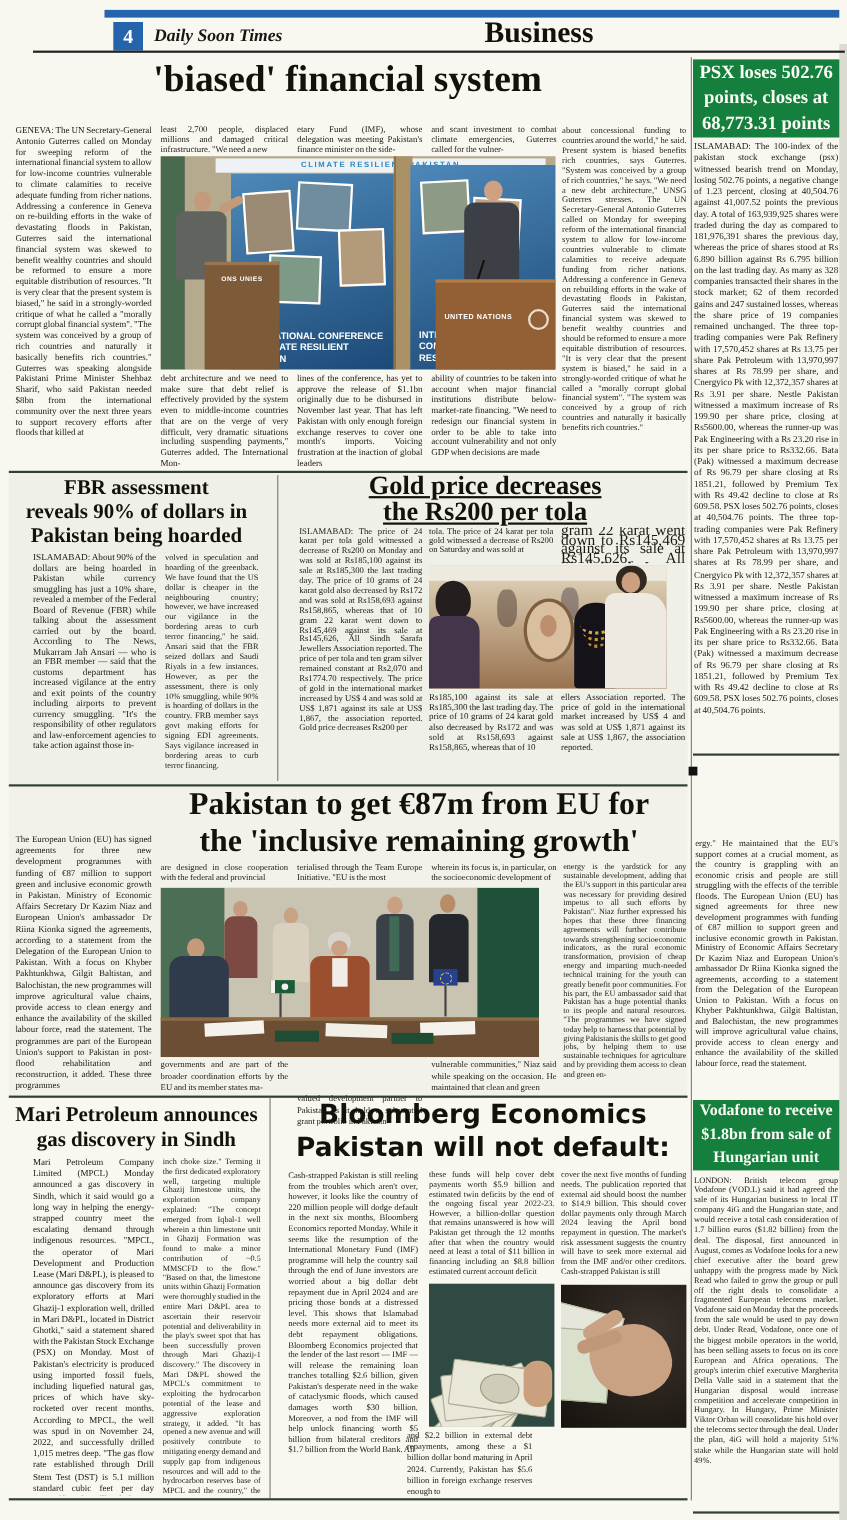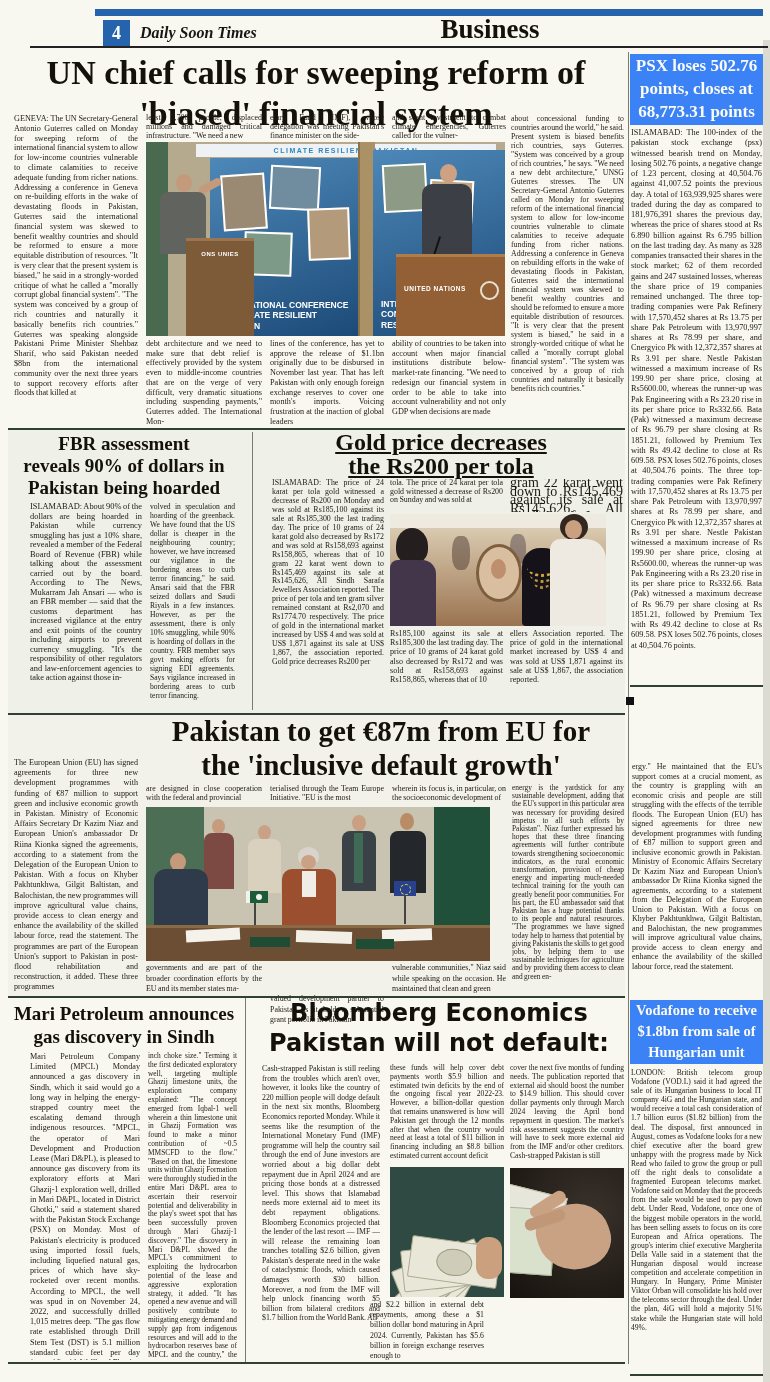--- a/index.html
+++ b/index.html
@@ -1,21 +1,21 @@
 <!DOCTYPE html>
 <html><head>
 <meta charset="utf-8">
 <style>
   html,body{margin:0;padding:0;background:#d8d8d2;}
   .page{position:relative;width:770px;height:1382px;background:#f8f7f0;font-family:"Liberation Serif",serif;overflow:hidden;margin:0 auto;}
   .abs{position:absolute;}
   .tint{position:absolute;}
   .col{position:absolute;text-align:justify;color:#1e1a13;overflow:hidden;word-spacing:-0.4px;}
   .hl{position:absolute;text-align:center;font-weight:bold;color:#14110c;}
-  .box{position:absolute;background:#3b82f6;color:#fbfbf6;font-weight:bold;text-align:center;overflow:hidden;}
+  .box{position:absolute;background:#15803d;color:#fbfbf6;font-weight:bold;text-align:center;overflow:hidden;}
   .hr{position:absolute;background:#32402f;height:2px;}
   .hr2{position:absolute;background:#222;height:1.5px;}
   .vr{position:absolute;background:#777c70;width:1px;}
   .photo{position:absolute;overflow:hidden;}
   .bill{position:absolute;width:88px;height:40px;background:#e9e7d8;border:1px solid #aeab92;border-radius:2px;transform-origin:100% 100%;}
   .bill::after{content:"";position:absolute;left:30%;top:18%;width:38%;height:62%;border-radius:50%;background:#cfcdb9;border:1px solid #9a987f;}
   .bantxt{position:absolute;color:#fff;font-family:"Liberation Sans",sans-serif;font-weight:bold;}
 </style>
 </head>
 <body>
@@ -28,21 +28,20 @@
 
   <div class="abs" style="left:95px;top:9px;width:668px;height:7px;background:#2563ac;"></div>
   <div class="abs" style="left:103px;top:20px;width:27px;height:26px;background:#2563ac;color:#fff;font-weight:bold;font-size:18px;line-height:26px;text-align:center;">4</div>
   <div class="abs" style="left:140px;top:24px;font-weight:bold;font-size:16px;color:#181512;font-style:italic;">Daily Soon Times</div>
   <div class="abs" style="left:380px;top:14px;width:220px;text-align:center;font-weight:bold;font-size:27px;color:#141109;">Business</div>
   <div class="hr2" style="left:30px;top:46px;width:738px;"></div>
 
   <div class="vr" style="left:628px;top:52px;height:1312px;"></div>
 
   <div class="hl" style="left:8px;top:52px;width:616px;font-size:34px;line-height:41px;">
-    <div>UN chief calls for sweeping reform of</div>
     <div>'biased' financial system</div>
   </div>
   <div class="col" style="left:14px;top:114px;width:124px;height:312px;font-size:8.2px;line-height:9.8px;">GENEVA: The UN Secretary-General Antonio Guterres called on Monday for sweeping reform of the international financial system to allow for low-income countries vulnerable to climate calamities to receive adequate funding from richer nations. Addressing a conference in Geneva on re-building efforts in the wake of devastating floods in Pakistan, Guterres said the international financial system was skewed to benefit wealthy countries and should be reformed to ensure a more equitable distribution of resources. "It is very clear that the present system is biased," he said in a strongly-worded critique of what he called a "morally corrupt global financial system". "The system was conceived by a group of rich countries and naturally it basically benefits rich countries." Guterres was speaking alongside Pakistani Prime Minister Shehbaz Sharif, who said Pakistan needed $8bn from the international community over the next three years to support recovery efforts after floods that killed at</div>
   <div class="col" style="left:146px;top:114px;width:116px;height:27px;font-size:8px;line-height:8.9px;">least 2,700 people, displaced millions and damaged critical infrastructure. "We need a new</div>
   <div class="col" style="left:270px;top:114px;width:114px;height:27px;font-size:8px;line-height:8.9px;">etary Fund (IMF), whose delegation was meeting Pakistan's finance minister on the side-</div>
   <div class="col" style="left:392px;top:114px;width:114px;height:27px;font-size:8px;line-height:8.9px;">and scant investment to combat climate emergencies, Guterres called for the vulner-</div>
 
   <div class="photo" style="left:146px;top:142px;width:359px;height:194px;background:#b6aa8e;">
     <div class="abs" style="left:0;top:0;width:22px;height:194px;background:#4a6a50;"></div>
     <div class="abs" style="left:50px;top:2px;width:300px;height:13px;background:#eef2f4;color:#2f86c0;font-family:'Liberation Sans',sans-serif;font-weight:bold;font-size:7px;line-height:13px;text-align:center;letter-spacing:1.5px;">CLIMATE RESILIENT PAKISTAN</div>
@@ -100,21 +99,21 @@
   <div class="col" style="left:30px;top:502px;width:112px;height:210px;font-size:8.4px;line-height:9.5px;">ISLAMABAD: About 90% of the dollars are being hoarded in Pakistan while currency smuggling has just a 10% share, revealed a member of the Federal Board of Revenue (FBR) while talking about the assessment carried out by the board.  According to The News, Mukarram Jah Ansari — who is an FBR member — said that the customs department has increased vigilance at the entry and exit points of the country including airports to prevent currency smuggling. "It's the responsibility of other regulators and law-enforcement agencies to take action against those in-</div>
   <div class="col" style="left:150px;top:502px;width:85px;height:210px;font-size:7.6px;line-height:9px;">volved in speculation and hoarding of the greenback. We have found that the US dollar is cheaper in the neighbouring country; however, we have increased our vigilance in the bordering areas to curb terror financing," he said. Ansari said that the FBR seized dollars and Saudi Riyals in a few instances. However, as per the assessment, there is only 10% smuggling, while 90% is hoarding of dollars in the country. FRB member says govt making efforts for signing EDI agreements. Says vigilance increased in bordering areas to curb terror financing.</div>
 
   <div class="vr" style="left:252px;top:432px;height:278px;"></div>
 
   <div class="hl" style="left:262px;top:430px;width:358px;font-size:24px;line-height:24px;text-decoration:underline;">
     <div>Gold price decreases</div>
     <div>the Rs200 per tola</div>
   </div>
   <div class="col" style="left:272px;top:479px;width:112px;height:233px;font-size:7.9px;line-height:8.95px;">ISLAMABAD: The price of 24 karat per tola gold witnessed a decrease of Rs200 on Monday and was sold at Rs185,100 against its sale at Rs185,300 the last trading day. The price of 10 grams of 24 karat gold also decreased by Rs172 and was sold at Rs158,693 against Rs158,865, whereas that of 10 gram 22 karat went down to Rs145,469 against its sale at Rs145,626, All Sindh Sarafa Jewellers Association reported. The price of per tola and ten gram silver remained constant at Rs2,070 and Rs1774.70 respectively. The price of gold in the international market increased by US$ 4 and was sold at US$ 1,871 against its sale at US$ 1,867, the association reported. Gold price decreases Rs200 per</div>
-  <div class="col" style="left:390px;top:479px;width:113px;height:33px;font-size:7.9px;line-height:8.6px;">tola. The price of 24 karat per tola gold witnessed a decrease of Rs200 on Sunday and was sold at</div>
+  <div class="col" style="left:390px;top:479px;width:113px;height:33px;font-size:7.9px;line-height:8.6px;">tola. The price of 24 karat per tola gold witnessed a decrease of Rs200 on Saturday and was sold at</div>
   <div class="col" style="left:510px;top:479px;width:113px;height:33px;font-size:14px;line-height:8.6px;">gram 22 karat went down to Rs145,469 against its sale at Rs145,626, All Sindh Sarafa Jew-</div>
 
   <div class="photo" style="left:390px;top:514px;width:216px;height:112px;background:linear-gradient(#e3d7bd,#9a7350);">
     <div class="abs" style="left:0;top:0;width:216px;height:14px;background:#efeae0;border-bottom:1px solid #d3cbb8;"></div>
     <div class="abs" style="left:62px;top:22px;width:18px;height:34px;background:rgba(88,68,58,.55);border-radius:40%;"></div>
     <div class="abs" style="left:120px;top:20px;width:16px;height:30px;background:rgba(70,60,70,.45);border-radius:40%;"></div>
     <div class="abs" style="left:6px;top:14px;width:32px;height:36px;background:#241f1e;border-radius:50% 50% 42% 42%;"></div>
     <div class="abs" style="left:0;top:46px;width:46px;height:66px;background:#43364a;border-radius:8px 14px 0 0;"></div>
     <div class="abs" style="left:86px;top:30px;width:40px;height:52px;border-radius:50%;border:3px solid #7d5f3f;background:#d9bf9f;">
       <div class="abs" style="left:12px;top:12px;width:15px;height:20px;background:#bd8f6e;border-radius:50%;"></div>
@@ -129,21 +128,21 @@
     <div class="abs" style="left:160px;top:25px;width:56px;height:87px;background:#eee9e1;border-radius:10px 20px 0 0;"></div>
   </div>
 
   <div class="col" style="left:390px;top:629px;width:113px;height:83px;font-size:8.1px;line-height:9.2px;">Rs185,100 against its sale at Rs185,300 the last trading day. The price of 10 grams of 24 karat gold also decreased by Rs172 and was sold at Rs158,693 against Rs158,865, whereas that of 10</div>
   <div class="col" style="left:510px;top:629px;width:113px;height:83px;font-size:8.1px;line-height:9.2px;">ellers Association reported. The price of gold in the international market increased by US$ 4 and was sold at US$ 1,871 against its sale at US$ 1,867, the association reported.</div>
 
   <div class="hr" style="left:8px;top:713px;width:617px;"></div>
 
   <div class="hl" style="left:142px;top:714px;width:478px;font-size:29px;line-height:34px;">
     <div>Pakistan to get €87m from EU for</div>
-    <div>the 'inclusive default growth'</div>
+    <div>the 'inclusive remaining growth'</div>
   </div>
   <div class="col" style="left:14px;top:758px;width:124px;height:240px;font-size:8.1px;line-height:10.2px;">The European Union (EU) has signed agreements for three new development programmes with funding of €87 million to support green and inclusive economic growth in Pakistan. Ministry of Economic Affairs Secretary Dr Kazim Niaz and European Union's ambassador Dr Riina Kionka signed the agreements, according to a statement from the Delegation of the European Union to Pakistan. With a focus on Khyber Pakhtunkhwa, Gilgit Baltistan, and Balochistan, the new programmes will improve agricultural value chains, provide access to clean energy and enhance the availability of the skilled labour force, read the statement. The programmes are part of the European Union's support to Pakistan in post-flood rehabilitation and reconstruction, it added. These three programmes</div>
   <div class="col" style="left:146px;top:784px;width:116px;height:21px;font-size:7.9px;line-height:9.4px;">are designed in close cooperation with the federal and provincial</div>
   <div class="col" style="left:270px;top:784px;width:114px;height:21px;font-size:7.9px;line-height:9.4px;">terialised through the Team Europe Initiative. "EU is the most</div>
   <div class="col" style="left:392px;top:784px;width:114px;height:21px;font-size:7.9px;line-height:9.4px;">wherein its focus is, in particular, on the socioeconomic development of</div>
 
   <div class="photo" style="left:146px;top:807px;width:344px;height:154px;background:#c9c3b2;">
     <div class="abs" style="left:0;top:0;width:58px;height:154px;background:#4c6e54;"></div>
     <div class="abs" style="left:288px;top:0;width:56px;height:154px;background:#20503a;"></div>
     <div class="abs" style="left:66px;top:12px;width:13px;height:15px;background:#c79c7e;border-radius:50%;"></div>

